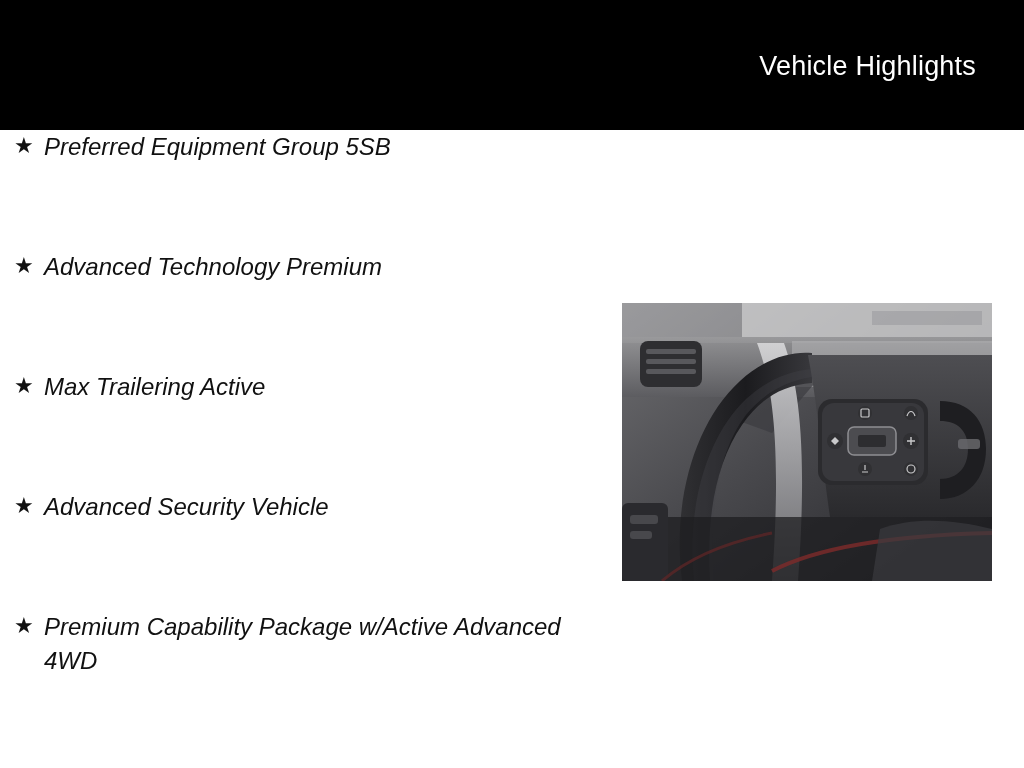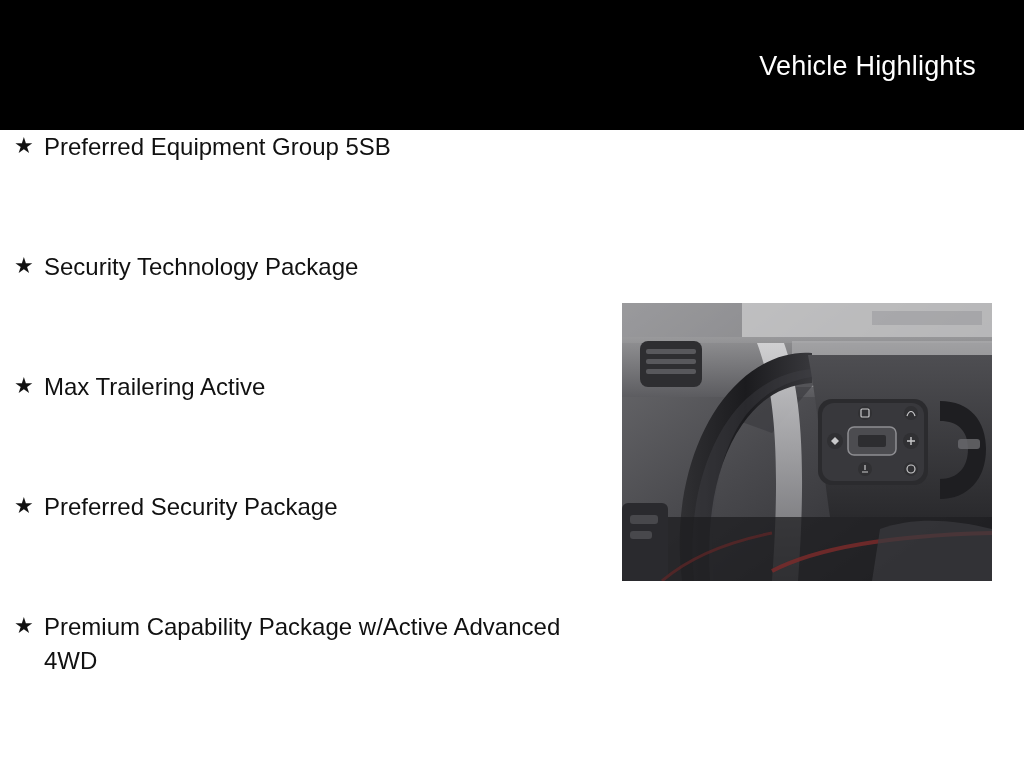--- a/index.html
+++ b/index.html
@@ -58,20 +58,21 @@
     color: #111111;
     text-align: left;
     padding-top: 1px;
   }
   .highlight-text {
     flex: 1 1 auto;
     font-size: 24px;
     line-height: 34px;
     color: #111111;
     max-width: 520px;
+    font-style: italic;
   }
   .photo {
     position: absolute;
     left: 622px;
     top: 303px;
     width: 370px;
     height: 278px;
     overflow: hidden;
     background: #3a3a3e;
   }
@@ -90,31 +91,31 @@
 
   <div class="highlights">
 
     <div class="highlight-item">
       <span class="bullet-star">★</span>
       <span class="highlight-text">Preferred Equipment Group 5SB</span>
     </div>
 
     <div class="highlight-item">
       <span class="bullet-star">★</span>
-      <span class="highlight-text">Security Technology Package</span>
+      <span class="highlight-text">Advanced Technology Premium</span>
     </div>
 
     <div class="highlight-item">
       <span class="bullet-star">★</span>
       <span class="highlight-text">Max Trailering Active</span>
     </div>
 
     <div class="highlight-item">
       <span class="bullet-star">★</span>
-      <span class="highlight-text">Preferred Security Package</span>
+      <span class="highlight-text">Advanced Security Vehicle</span>
     </div>
 
     <div class="highlight-item">
       <span class="bullet-star">★</span>
       <span class="highlight-text">Premium Capability Package w/Active Advanced 4WD</span>
     </div>
 
   </div>
 
   <div class="photo">

